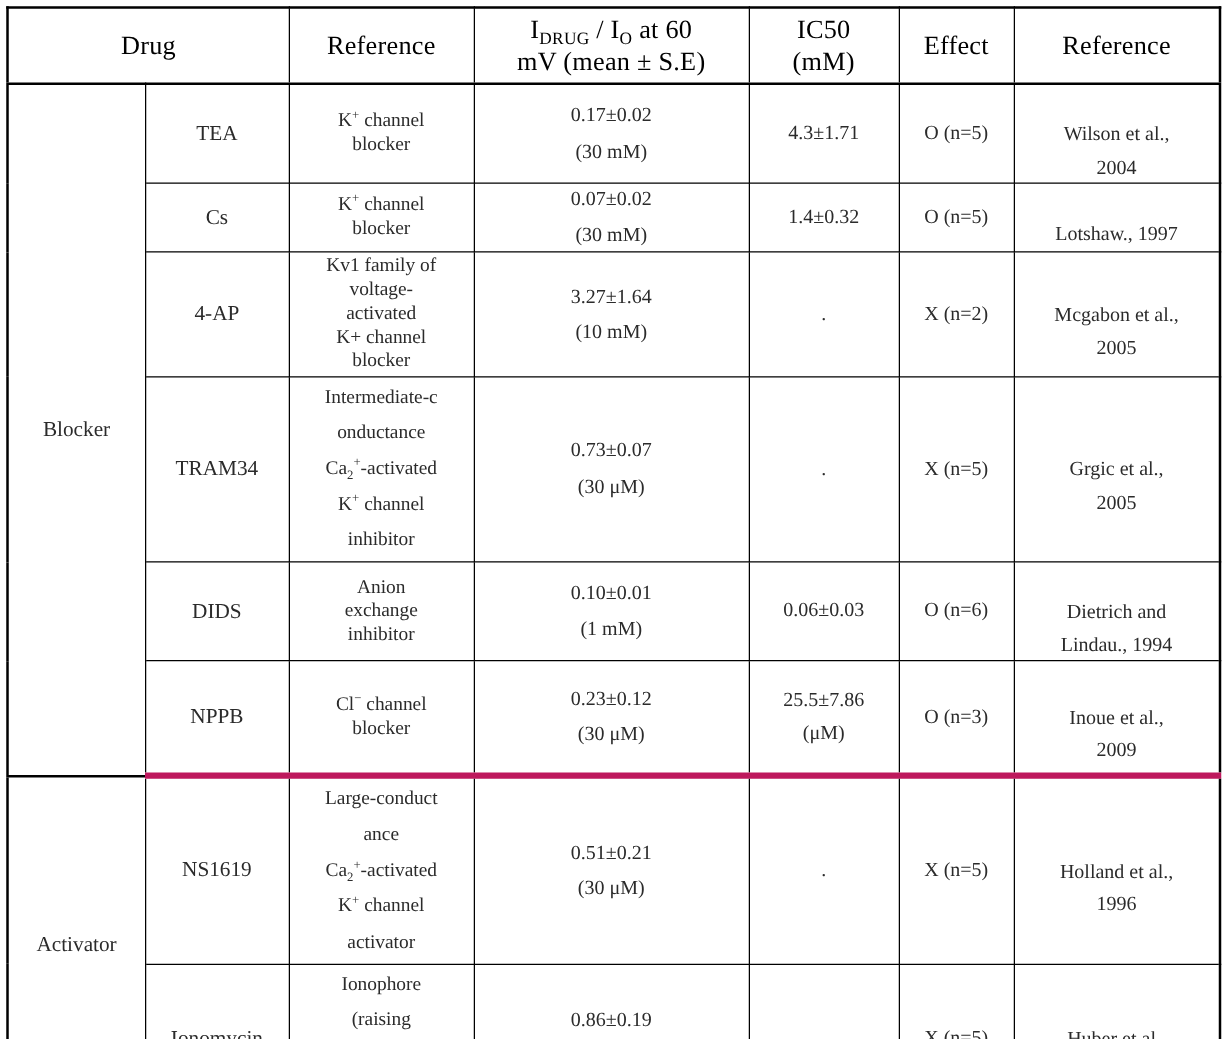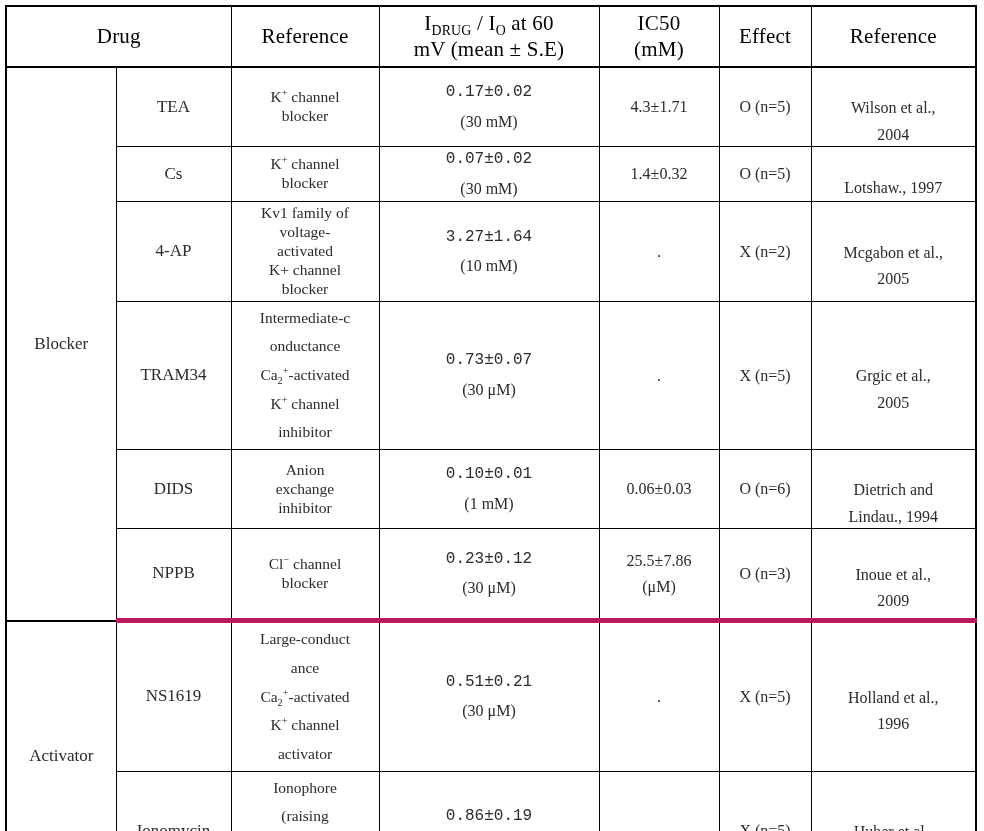--- a/index.html
+++ b/index.html
@@ -67,21 +67,21 @@
   td.prop {
     font-size: 15.5px;
     color: #3a3a3a;
     line-height: 1.18;
   }
   td.prop.loose { line-height: 1.85; }
   td.ratio {
     font-size: 16px;
     color: #3a3a3a;
   }
-  td.ratio .l1 { display: block; margin-bottom: 9px; font-family: Liberation Mono, monospace; }
+  td.ratio .l1 { display: block; margin-bottom: 9px; }
   td.ratio .l2 { display: block; }
   td.ic50 {
     font-size: 16px;
     color: #3a3a3a;
   }
   td.ic50 .l1 { display: block; }
   td.ic50 .l2 { display: block; margin-top: 6px; }
   td.eff {
     font-size: 16px;
     color: #333;

